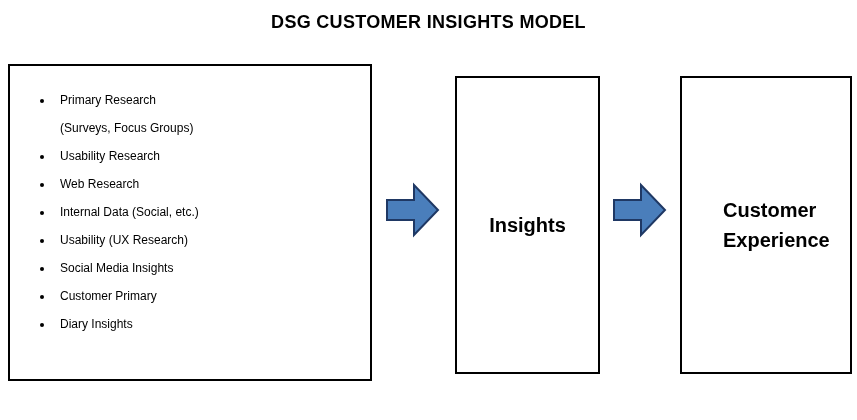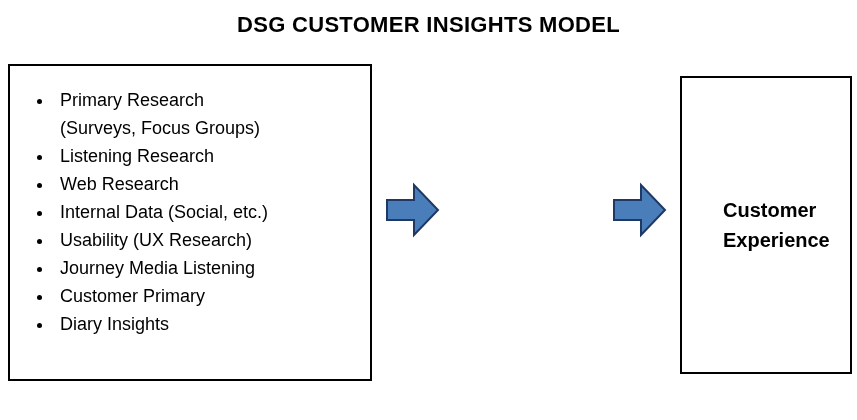--- a/index.html
+++ b/index.html
@@ -11,40 +11,40 @@
     font-family: "Liberation Sans", sans-serif;
     color: #000000;
     overflow: hidden;
   }
   .title {
     position: absolute;
     top: 12px;
     left: 0;
     width: 100%;
     text-align: center;
-    font-size: 22px;
+    font-size: 18px;
     font-weight: bold;
     letter-spacing: 0.3px;
   }
   .box {
     position: absolute;
     box-sizing: border-box;
     border: 2px solid #000000;
     background: #ffffff;
   }
   .sources-box {
     left: 8px;
     top: 64px;
     width: 364px;
     height: 317px;
   }
   .sources-box ul {
     margin: 20px 0 0 0;
     padding-left: 44px;
-    font-size: 18px;
+    font-size: 12px;
     line-height: 28px;
     list-style: disc outside;
   }
   .sources-box li {
     padding-left: 6px;
     white-space: pre-wrap;
   }
   .insights-box {
     left: 455px;
     top: 76px;
@@ -83,34 +83,37 @@
 <body>
 
 <div class="canvas">
 
   <div class="title">DSG CUSTOMER INSIGHTS MODEL</div>
 
   <div class="box sources-box">
     <ul>
       <li>Primary Research
 (Surveys, Focus Groups)</li>
-      <li>Listening Research</li>
+      <li>Usability Research</li>
       <li>Web Research</li>
       <li>Internal Data (Social, etc.)</li>
       <li>Usability (UX Research)</li>
-      <li>Journey Media Listening</li>
+      <li>Social Media Insights</li>
       <li>Customer Primary</li>
       <li>Diary Insights</li>
     </ul>
   </div>
 
   <svg class="flow-arrow flow-arrow-1" viewBox="0 0 54 56">
     <polygon points="1,18 28,18 28,3 52,28 28,53 28,38 1,38" stroke-width="2" fill="#4a7ebb" stroke="#1f3864"></polygon>
   </svg>
 
+  <div class="box insights-box">
+    <div class="box-label">Insights</div>
+  </div>
 
   <svg class="flow-arrow flow-arrow-2" viewBox="0 0 54 56">
     <polygon points="1,18 28,18 28,3 52,28 28,53 28,38 1,38" stroke-width="2" fill="#4a7ebb" stroke="#1f3864"></polygon>
   </svg>
 
   <div class="box experience-box">
     <div class="box-label">Customer Experience</div>
   </div>
 
 </div>

